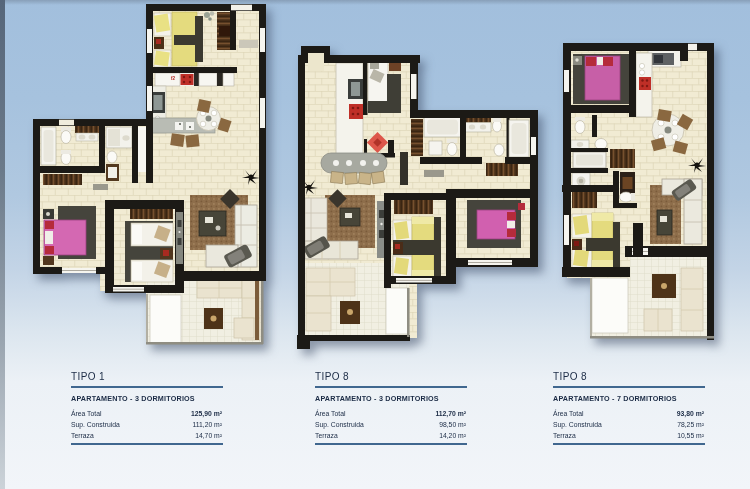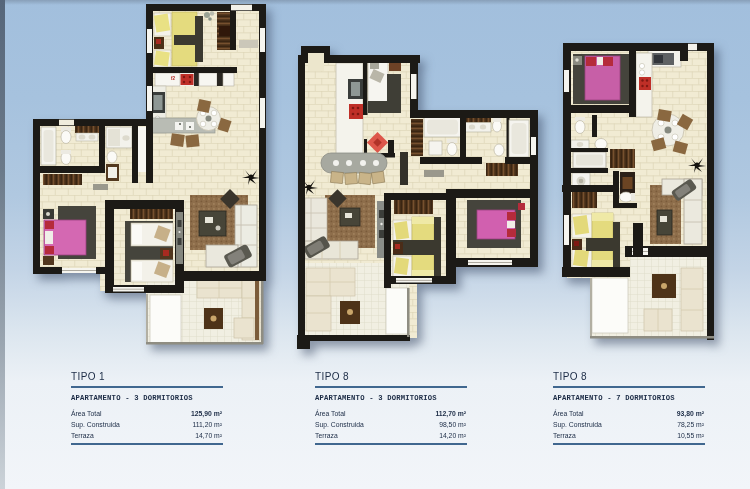--- a/index.html
+++ b/index.html
@@ -3,21 +3,21 @@
 <meta charset="utf-8">
 <style>
   html,body{margin:0;padding:0;}
   body{width:750px;height:489px;overflow:hidden;position:relative;
     font-family:"Liberation Sans",sans-serif;
     background:linear-gradient(180deg,#a2bfdd 0%,#a6c2de 20%,#b0c8e0 40%,#c3d4e6 55%,#dce6ef 68%,#ecf1f6 78%,#f2f5f9 100%);}
   .abs{position:absolute;}
   .legend{position:absolute;width:153px;color:#1b2b45;}
   .ltitle{position:absolute;top:1.5px;left:0;font-size:10px;font-weight:normal;letter-spacing:.4px;}
   .lline{position:absolute;left:0;width:152px;height:2px;background:#40678f;}
-  .lhead{position:absolute;top:25px;left:0;font-size:7.2px;font-weight:bold;letter-spacing:.2px;font-family:Liberation Mono, monospace;}
+  .lhead{position:absolute;top:25px;left:0;font-size:7.2px;font-weight:bold;letter-spacing:.2px;}
   .lrow{position:absolute;left:0;width:151px;font-size:6.8px;}
   .lrow .v{position:absolute;right:0;top:0;}
   svg{position:absolute;overflow:visible;}
   .shadow{filter:drop-shadow(5px 6px 5px rgba(55,70,95,0.50));}
 </style>
 </head>
 <body>
 
 <div class="abs" style="left:0;top:0;width:750px;height:5px;background:linear-gradient(180deg,rgba(75,85,100,0.30),rgba(75,85,100,0));"></div>
 

